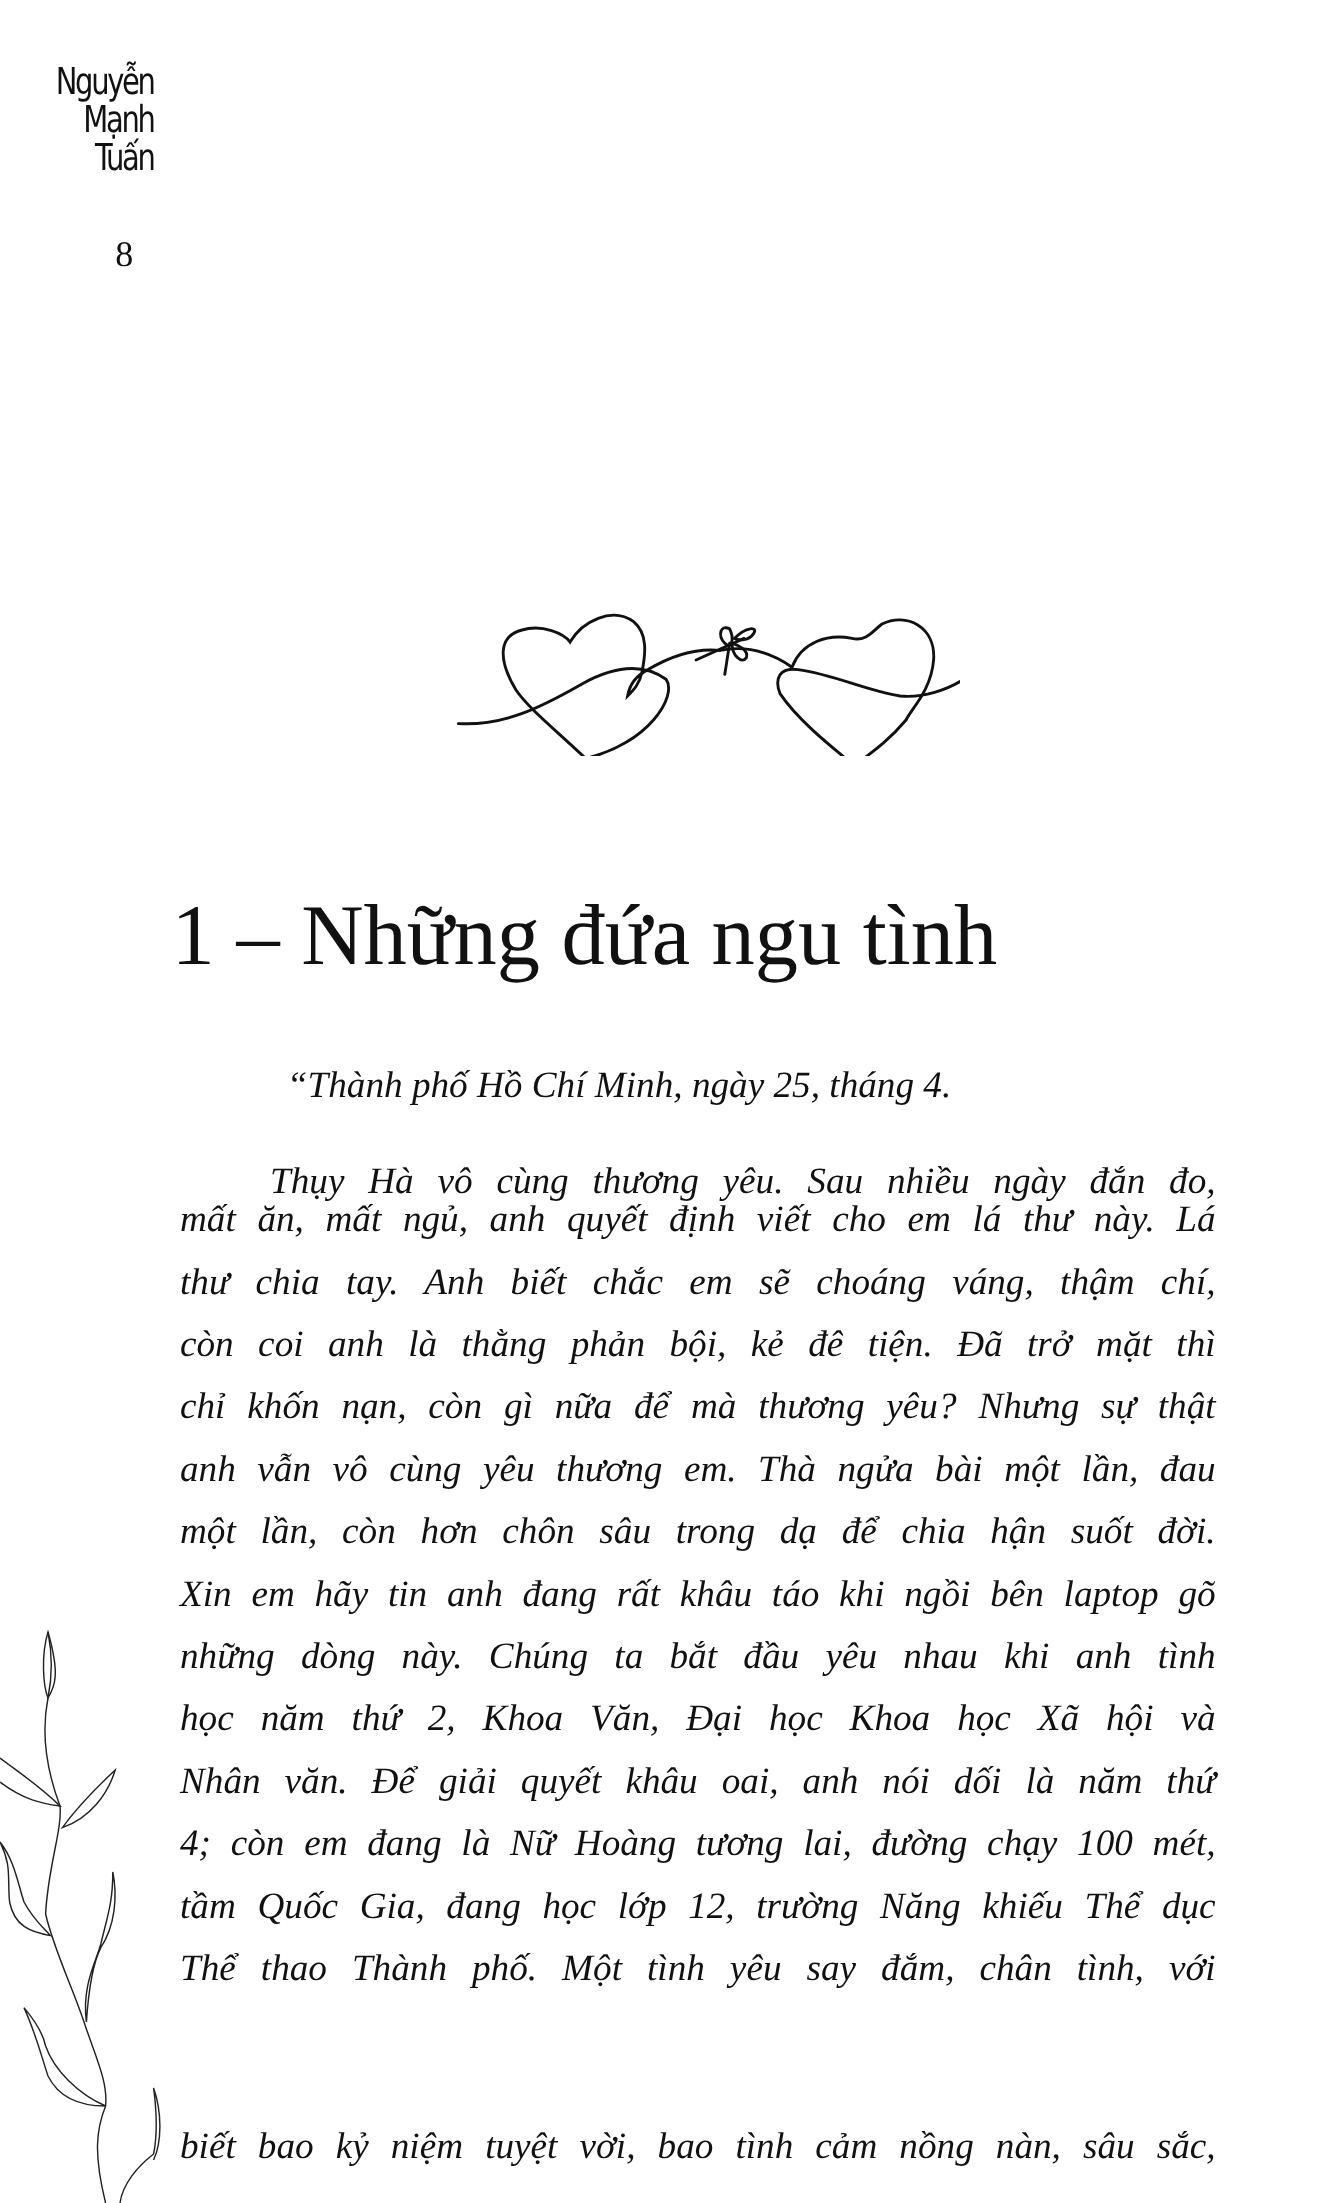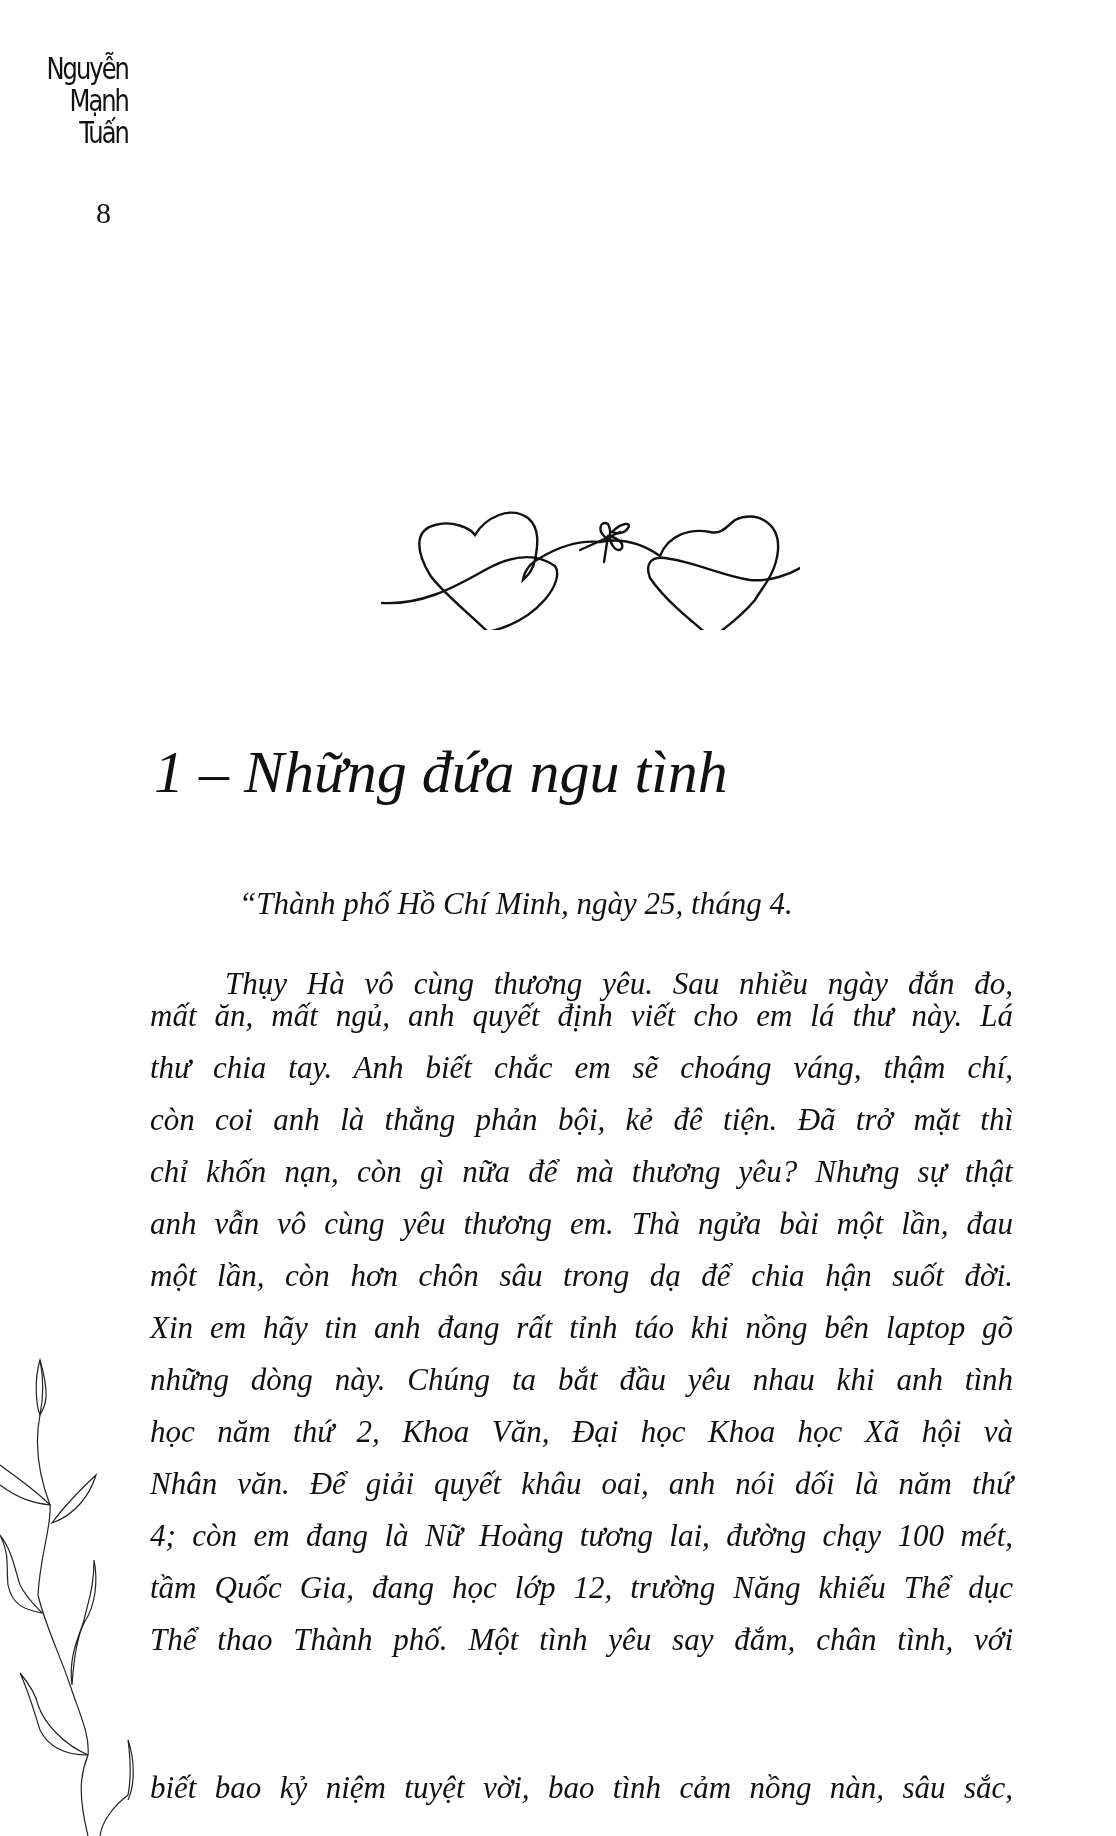--- a/index.html
+++ b/index.html
@@ -3,22 +3,22 @@
 <meta charset="utf-8">
 <style>
   html, body { margin: 0; padding: 0; background: #ffffff; }
   body { width: 1116px; height: 1836px; position: relative; overflow: hidden; color: #111; }
   .author { position: absolute; left: 20px; top: 52px; width: 108px; text-align: right;
     font-family: "DejaVu Sans", sans-serif; font-size: 31px; line-height: 32px; letter-spacing: -2.5px;
     transform: scaleX(0.78); transform-origin: right top; }
   .author div { white-space: nowrap; }
   .page-num { position: absolute; left: 96px; top: 196px; font-family: "Liberation Serif", serif; font-size: 30px; }
   .hearts { position: absolute; left: 360px; top: 470px; width: 440px; height: 160px; }
-  .title { position: absolute; left: 154px; top: 738px; font-family: "Liberation Serif", serif; font-style: italic;
-    font-size: 60px; white-space: nowrap; transform: scaleX(1.0); transform-origin: left; }
+  .title { position: absolute; left: 143px; top: 738px; font-family: "Liberation Serif", serif; 
+    font-size: 72px; white-space: nowrap; transform: scaleX(1.0); transform-origin: left; }
   .body-text { position: absolute; left: 150px; top: 0; width: 863px; font-family: "Liberation Serif", serif; font-style: italic; font-size: 31px; }
   .line { position: absolute; left: 0; width: 863px; height: 40px; line-height: 40px; white-space: nowrap;
     text-align: justify; text-align-last: justify; }
   .line.indent { left: 75px; width: 788px; margin-top: 20px; }
   .line.first { left: 89px; width: auto; text-align-last: left; }
   .branch { position: absolute; left: 0; top: 1355px; width: 140px; height: 481px; }
 </style>
 </head>
 <body>
 
@@ -48,21 +48,21 @@
 
 <div class="body-text">
   <div class="line first" style="top:884px">“Thành phố Hồ Chí Minh, ngày 25, tháng 4.</div>
   <div class="line indent" style="top:944px">Thụy Hà vô cùng thương yêu. Sau nhiều ngày đắn đo,</div>
   <div class="line" style="top:996px">mất ăn, mất ngủ, anh quyết định viết cho em lá thư này. Lá</div>
   <div class="line" style="top:1048px">thư chia tay. Anh biết chắc em sẽ choáng váng, thậm chí,</div>
   <div class="line" style="top:1100px">còn coi anh là thằng phản bội, kẻ đê tiện. Đã trở mặt thì</div>
   <div class="line" style="top:1152px">chỉ khốn nạn, còn gì nữa để mà thương yêu? Nhưng sự thật</div>
   <div class="line" style="top:1204px">anh vẫn vô cùng yêu thương em. Thà ngửa bài một lần, đau</div>
   <div class="line" style="top:1256px">một lần, còn hơn chôn sâu trong dạ để chia hận suốt đời.</div>
-  <div class="line" style="top:1308px">Xin em hãy tin anh đang rất tỉnh táo khi nồng bên laptop gõ</div>
+  <div class="line" style="top:1308px">Xin em hãy tin anh đang rất khâu táo khi ngồi bên laptop gõ</div>
   <div class="line" style="top:1360px">những dòng này. Chúng ta bắt đầu yêu nhau khi anh tình</div>
   <div class="line" style="top:1412px">học năm thứ 2, Khoa Văn, Đại học Khoa học Xã hội và</div>
   <div class="line" style="top:1464px">Nhân văn. Để giải quyết khâu oai, anh nói dối là năm thứ</div>
   <div class="line" style="top:1516px">4; còn em đang là Nữ Hoàng tương lai, đường chạy 100 mét,</div>
   <div class="line" style="top:1568px">tầm Quốc Gia, đang học lớp 12, trường Năng khiếu Thể dục</div>
   <div class="line" style="top:1620px">Thể thao Thành phố. Một tình yêu say đắm, chân tình, với</div>
   <div class="line" style="top:1768px">biết bao kỷ niệm tuyệt vời, bao tình cảm nồng nàn, sâu sắc,</div>
 </div>
 
 <svg class="branch" viewBox="0 0 140 481" fill="none" stroke="#222" stroke-width="1.2">

